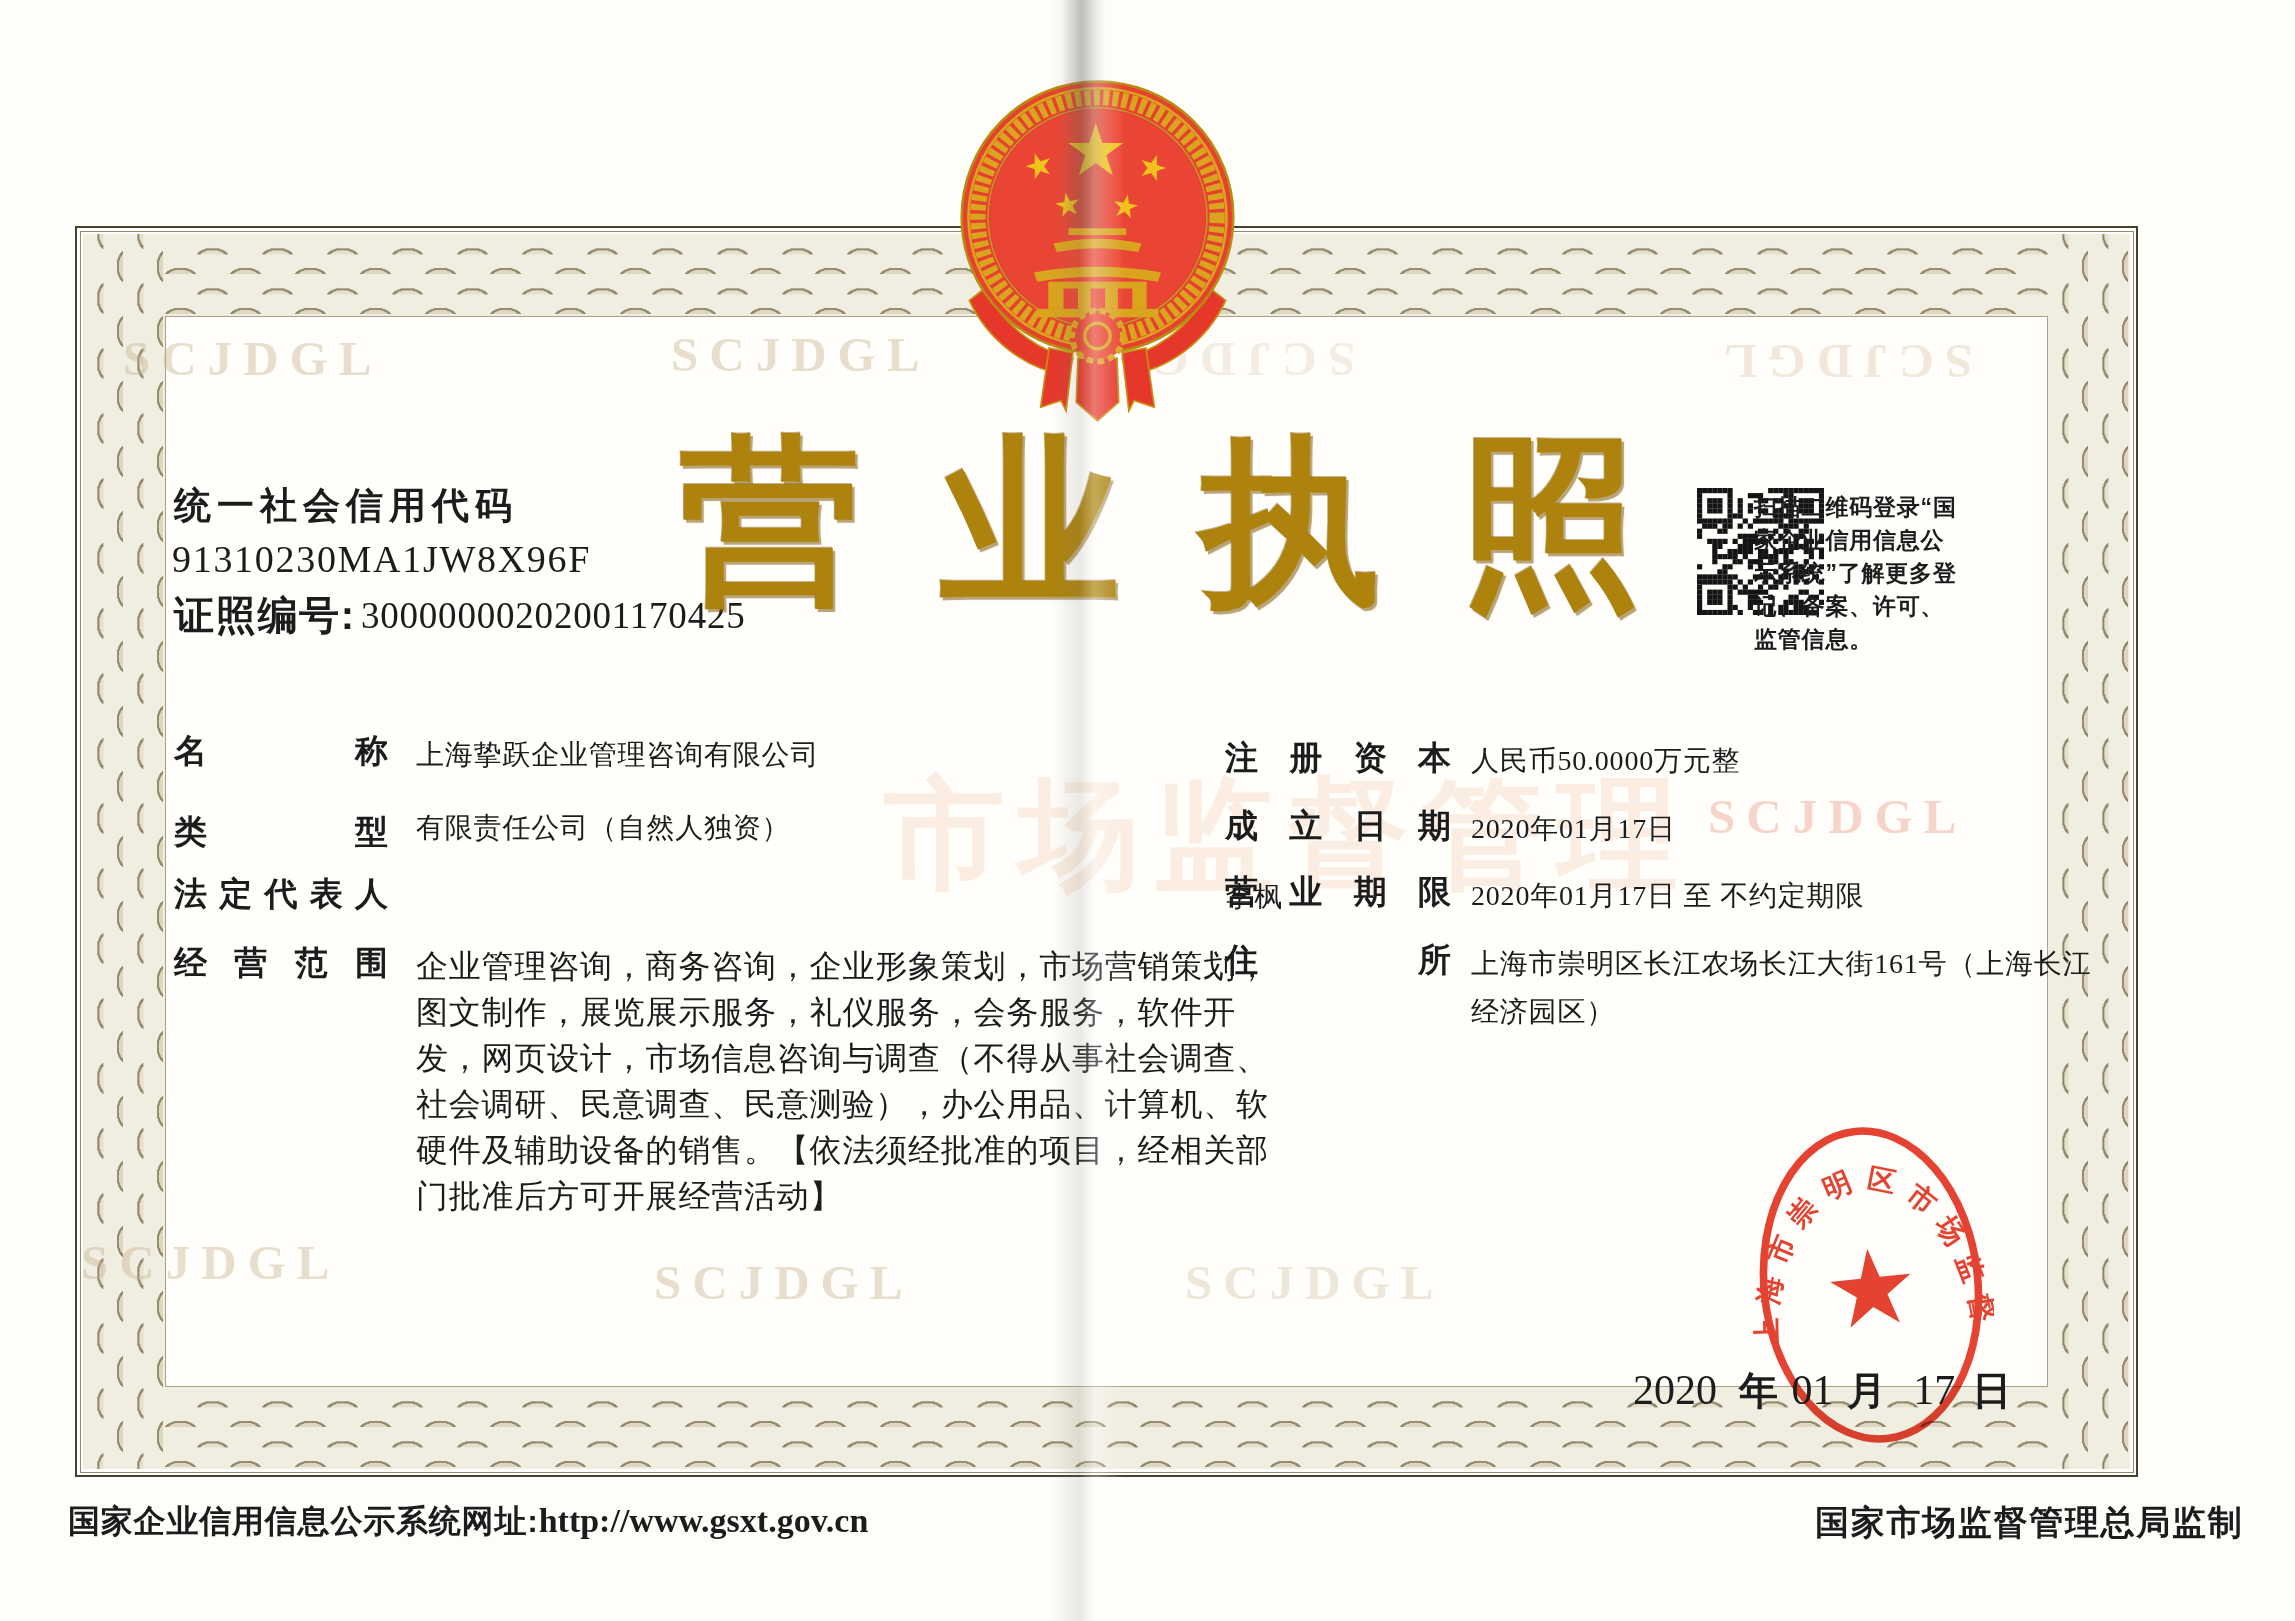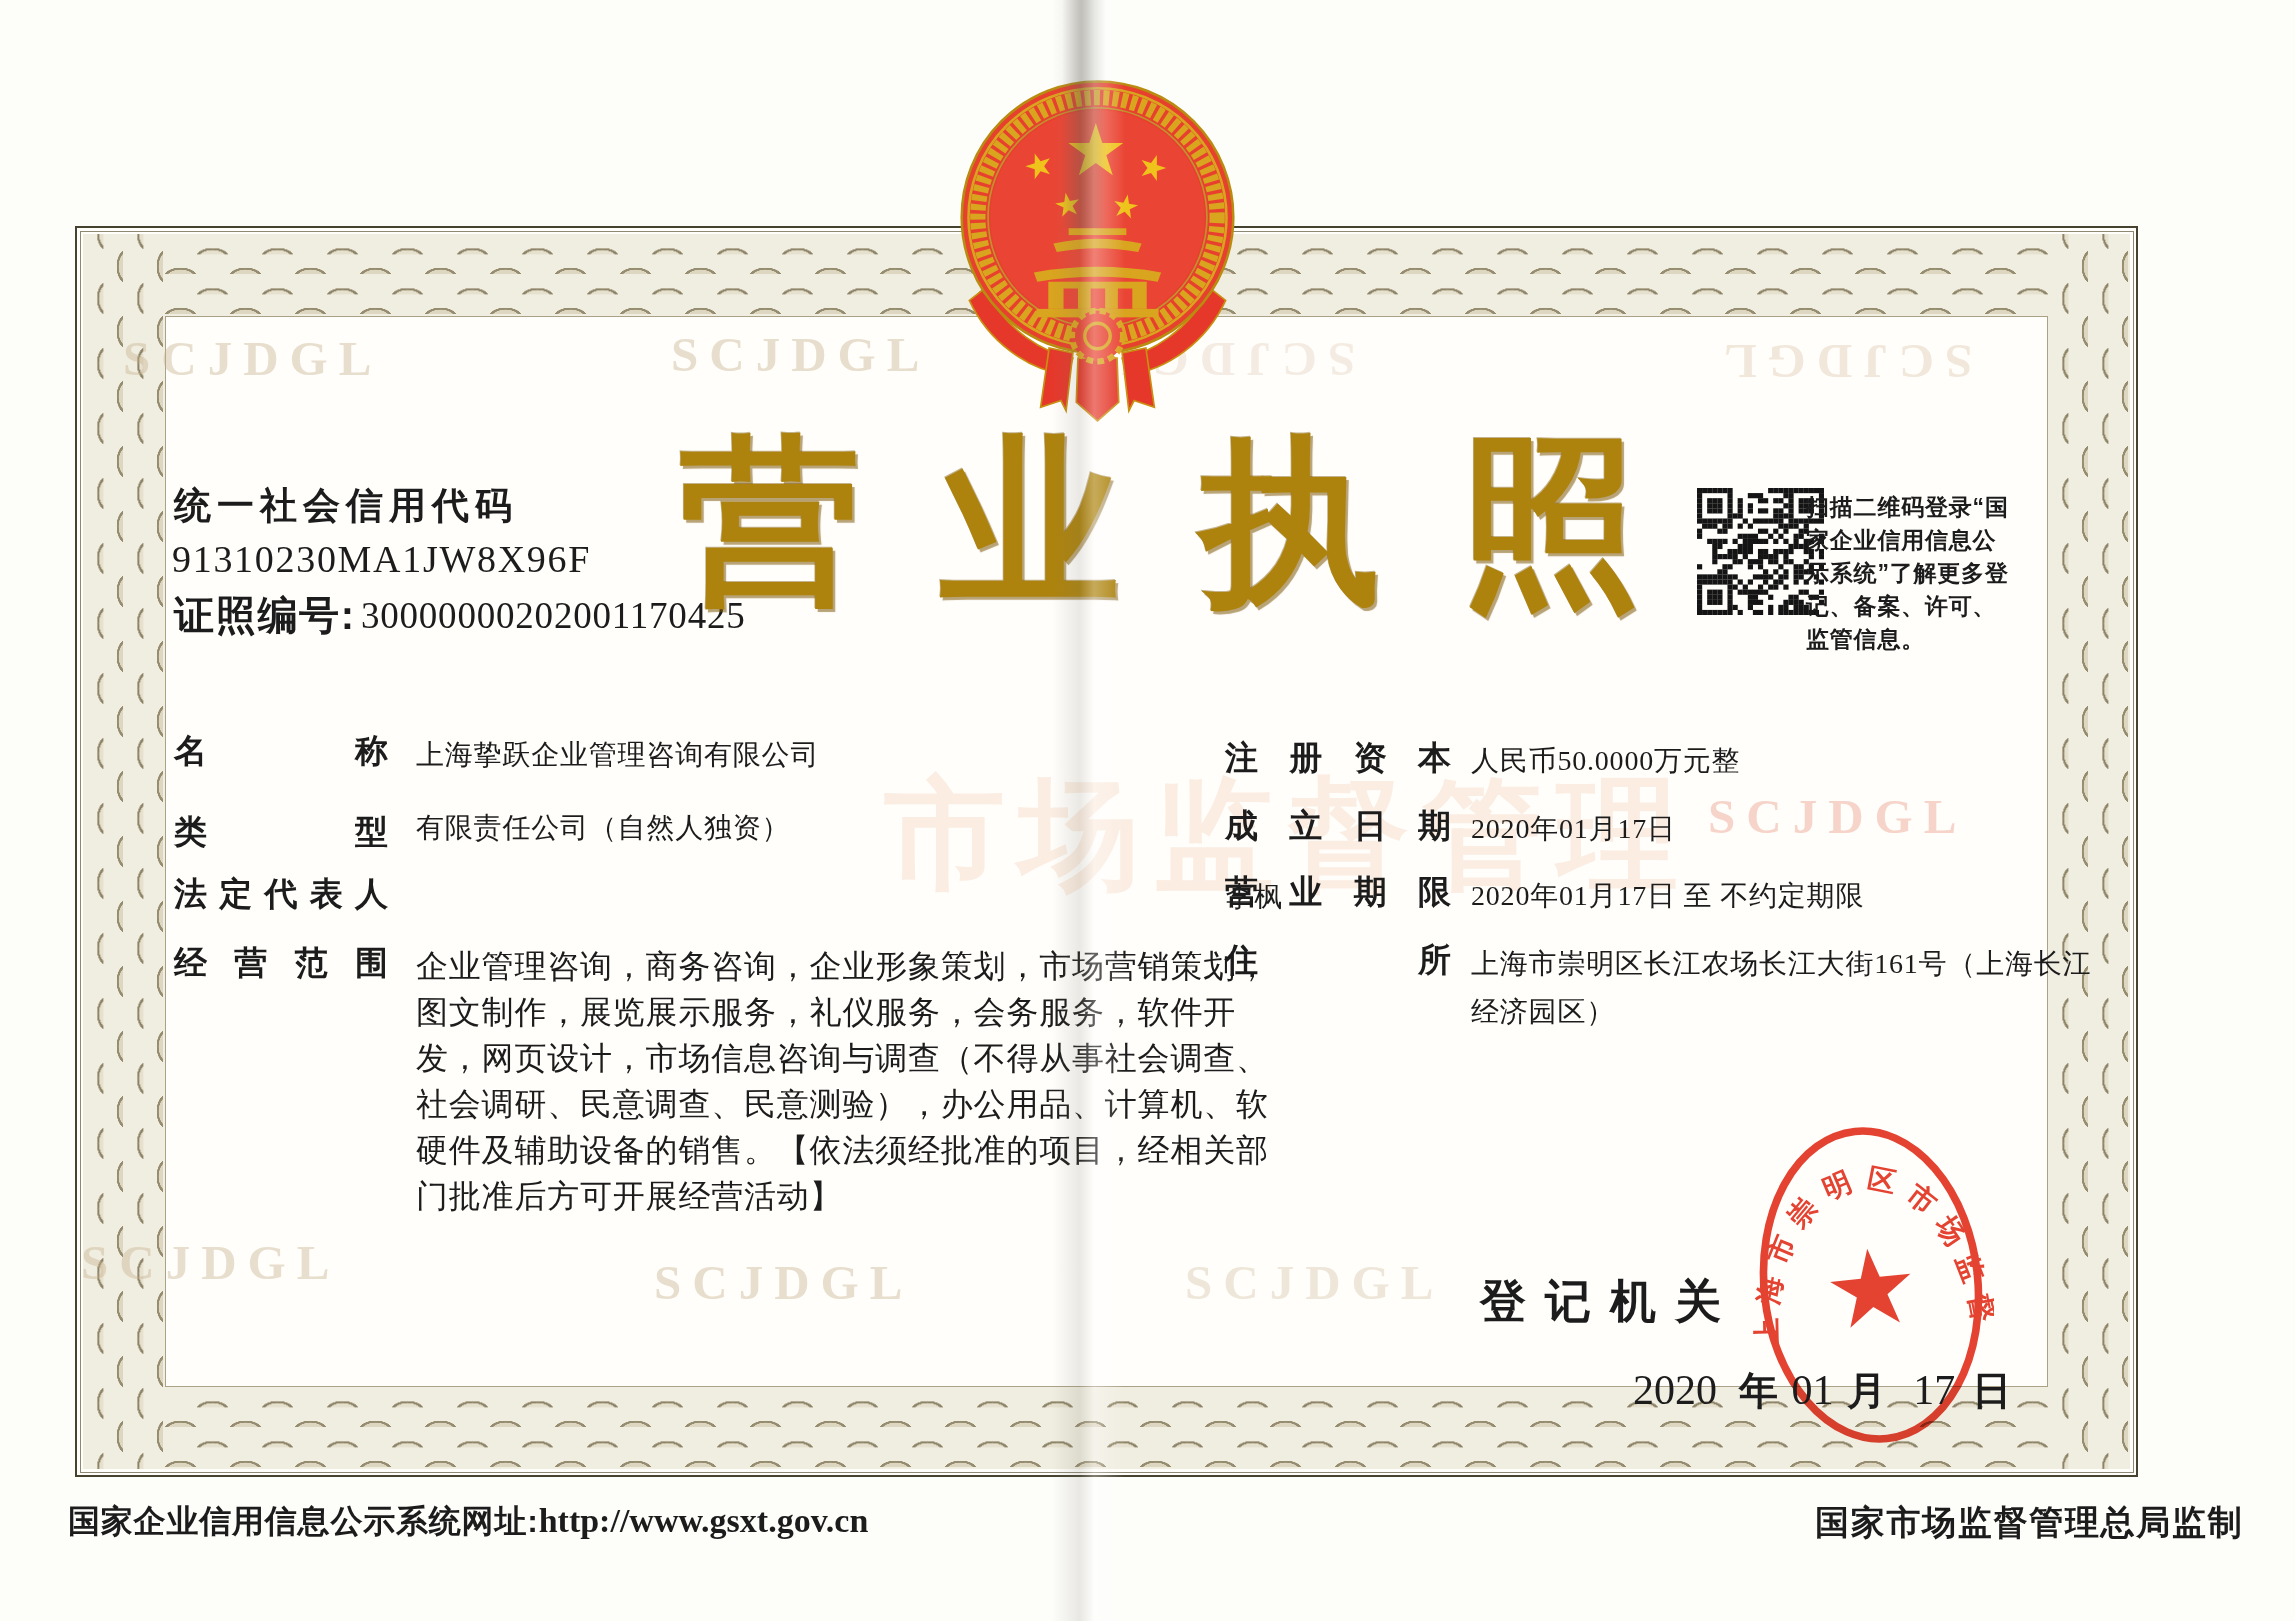--- a/index.html
+++ b/index.html
@@ -50,21 +50,21 @@
   .license-row .lab{font-size:40px;letter-spacing:1.7px;}
   .license-row .val{font-size:37px;margin-left:5.1px;letter-spacing:0.8px;}
 
   
   .title{position:absolute;left:680px;top:418px;z-index:4;font-size:180px;line-height:1.15;
          font-weight:700;letter-spacing:80px;color:#ad830d;white-space:nowrap;
          text-shadow:2.5px 2.5px 0.8px rgba(125,88,10,0.55), -0.8px -0.8px 0 rgba(125,88,10,0.45);}
 
   
   .qr{position:absolute;left:1697px;top:488px;width:127px;height:127px;z-index:4;}
-  .qr-caption{position:absolute;left:1806px;top:491px;width:214px;z-index:4;
+  .qr-caption{position:absolute;left:1754px;top:491px;width:214px;z-index:4;
       font-size:23px;line-height:33px;font-weight:700;letter-spacing:0.8px;}
 
   
   .flabel{position:absolute;z-index:4;font-size:33px;font-weight:700;
           text-align:justify;text-align-last:justify;}
   .fvalue{position:absolute;z-index:4;font-family:"Liberation Serif",serif;
           font-size:28px;line-height:48px;letter-spacing:0.8px;}
   .flabel.l{left:174px;width:214px;}
   .fvalue.l{left:416px;width:867px;}
   .flabel.r{left:1225px;width:226px;}
@@ -500,21 +500,20 @@
 
   <div class="flabel r" style="top:804px;">成立日期</div>
   <div class="fvalue r" style="top:805px;">2020年01月17日</div>
 
   <div class="flabel r" style="top:870px;">营业期限</div>
   <div class="fvalue r" style="top:872px;">2020年01月17日 至 不约定期限</div>
 
   <div class="flabel r" style="top:938px;">住所</div>
   <div class="fvalue r" style="top:940px;">上海市崇明区长江农场长江大街161号（上海长江经济园区）</div>
 
-  <div class="reg-label">登记机关</div>
 
   <svg class="seal" viewBox="0 0 290 396">
     <g transform="rotate(-6 145 198)">
       <ellipse cx="145" cy="198" rx="126" ry="182" fill="none" stroke="#e23422" stroke-width="9"></ellipse>
       <use href="#st" transform="translate(145,205) scale(5)" fill="#e23422"></use>
       <path id="sealArc" d="M 28 262 A 100 152 0 1 1 262 262" fill="none"></path>
       <text font-size="33" fill="#e23422" font-weight="700" letter-spacing="2" font-family="Liberation Sans, sans-serif">
         <textPath href="#sealArc" startOffset="1%" textLength="600" lengthAdjust="spacing">上海市崇明区市场监督管理局</textPath>
       </text>
     </g>

